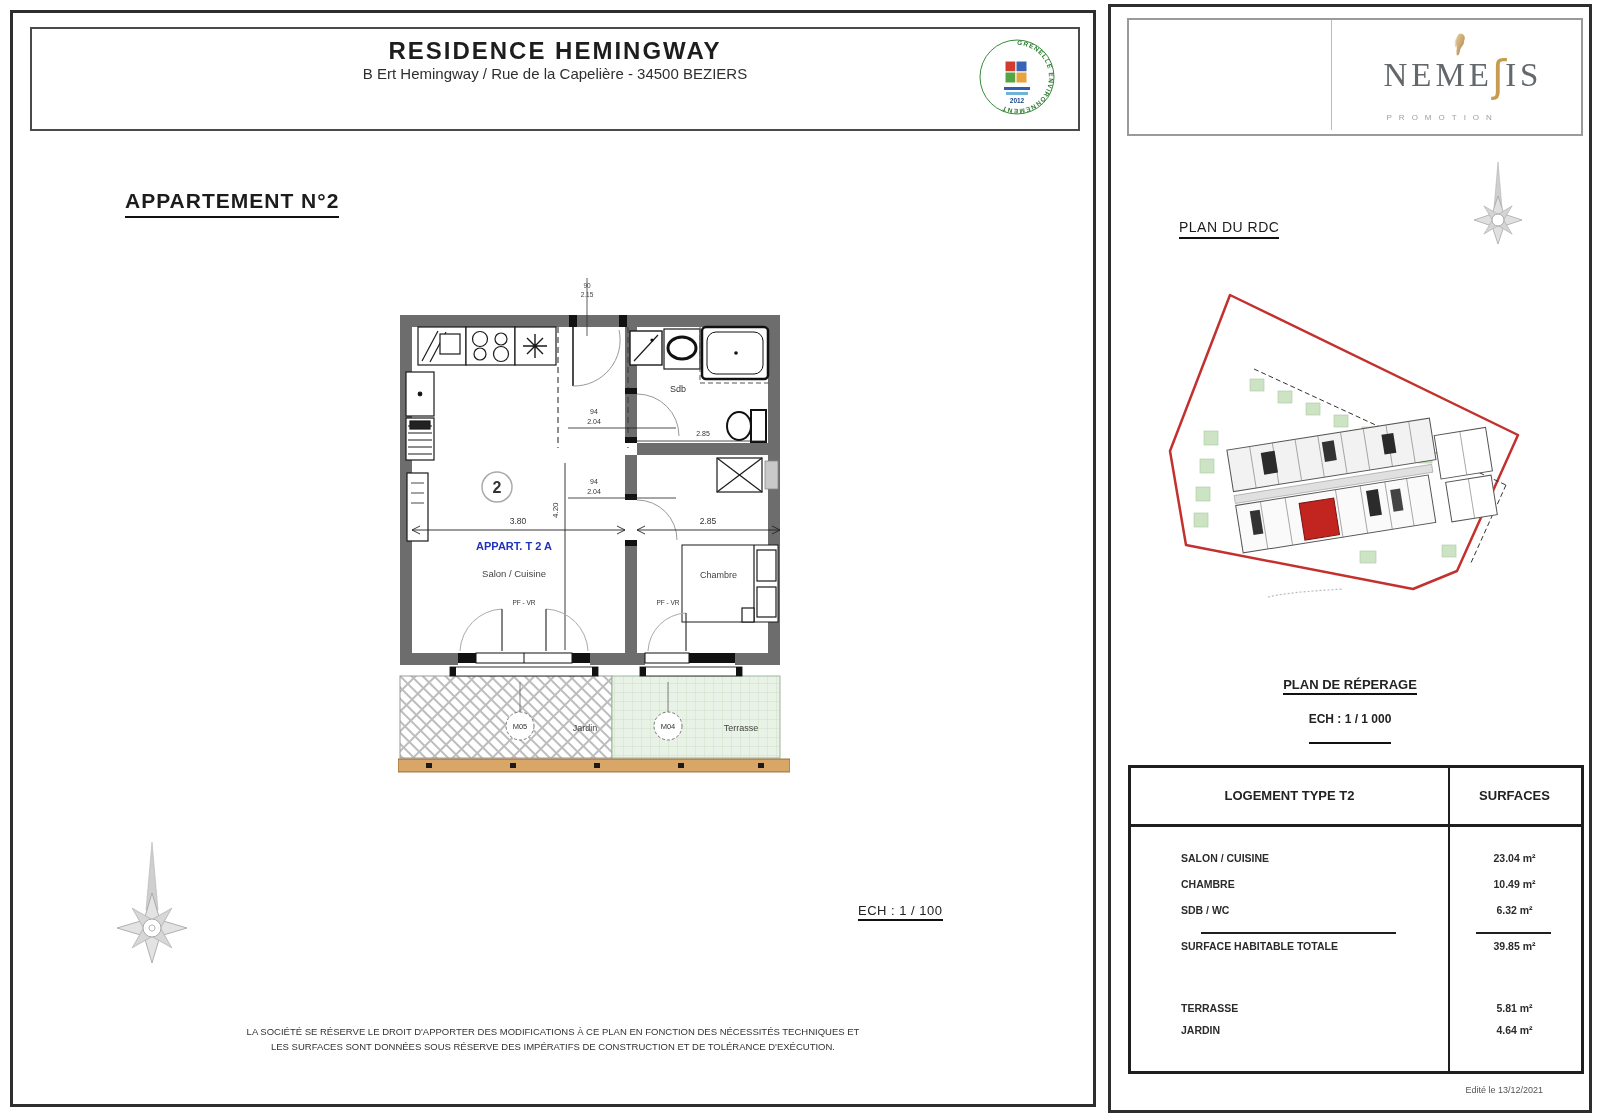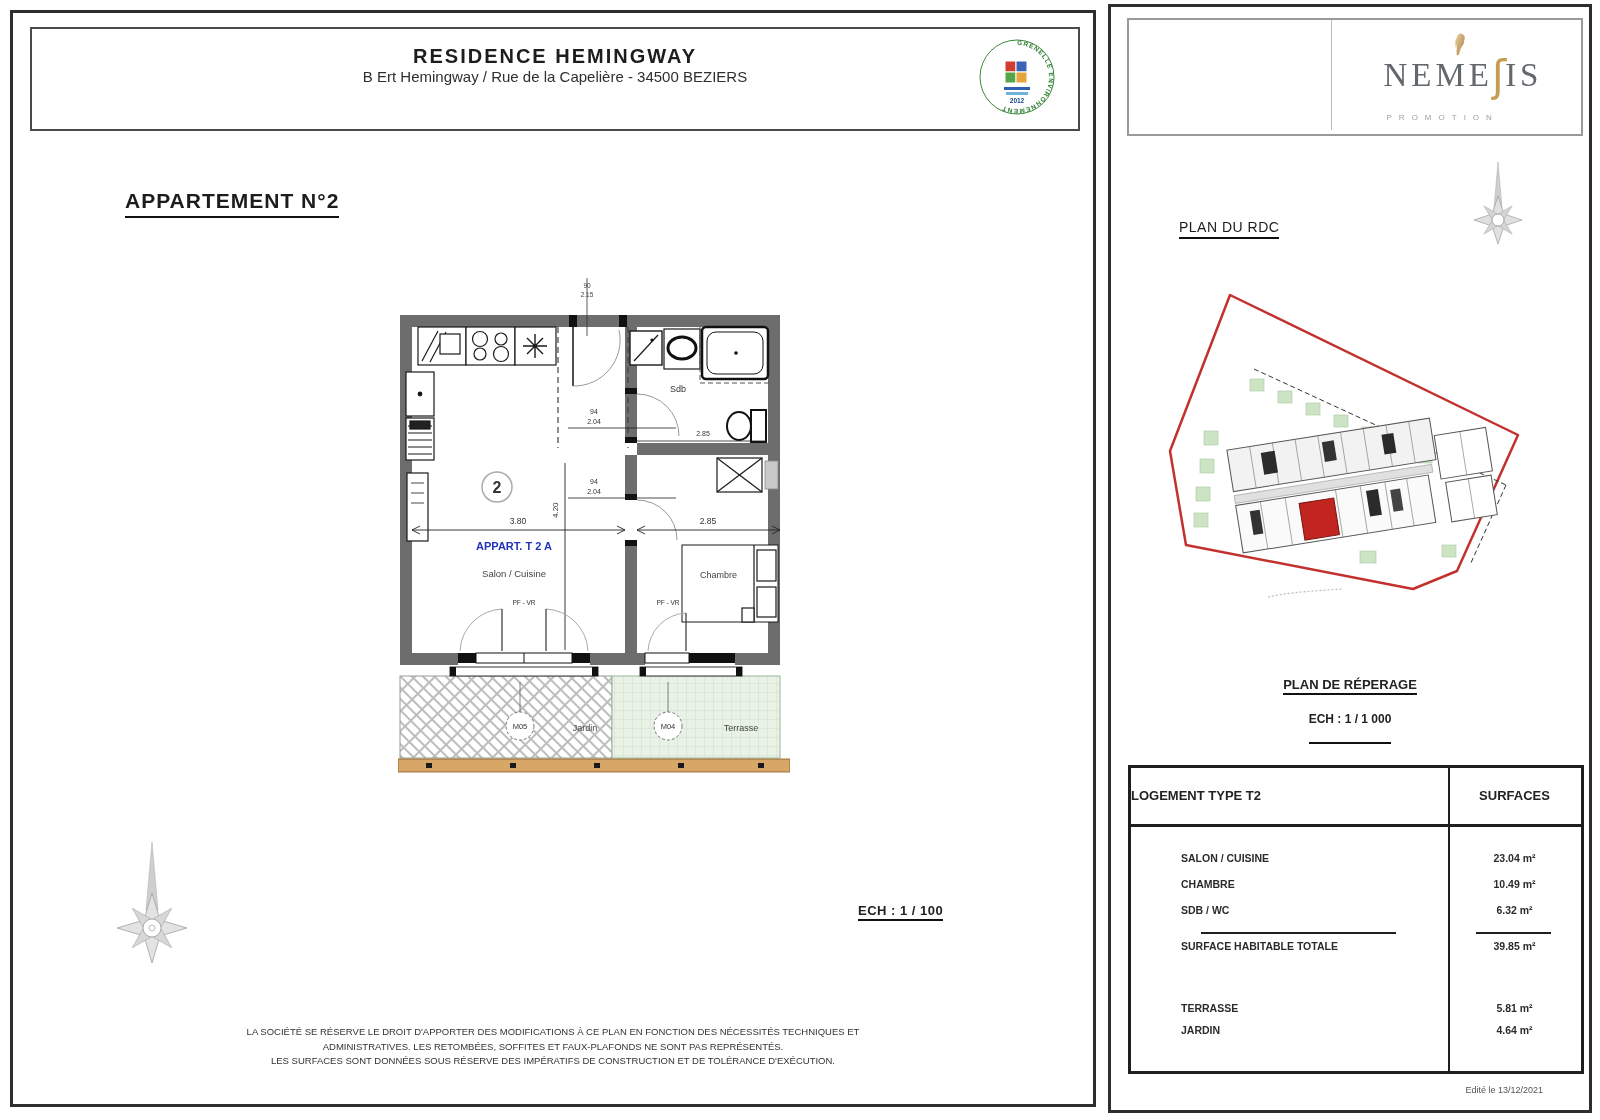--- a/index.html
+++ b/index.html
@@ -4,28 +4,28 @@
 <style>
   html,body{margin:0;padding:0;background:#fff;}
   body{width:1600px;height:1120px;position:relative;font-family:"Liberation Sans",sans-serif;color:#222;}
   .page{position:absolute;background:#fff;box-sizing:border-box;}
   #left-page{left:10px;top:10px;width:1086px;height:1097px;border:3px solid #2e2e2e;}
   #right-page{left:1108px;top:4px;width:484px;height:1109px;border:3px solid #2e2e2e;}
   .abs{position:absolute;}
 
   
   .header-box{left:17px;top:14px;width:1046px;height:100px;border:2px solid #4a4a4a;text-align:center;}
-  .header-title{margin-top:16px;font-size:20px;font-weight:bold;letter-spacing:2px;color:#1d1d1d;}
+  .header-title{margin-top:8px;font-size:24px;font-weight:bold;letter-spacing:2px;color:#1d1d1d;}
   .header-sub{font-size:15px;color:#2f2f2f;}
   .eco-badge{right:20px;top:6px;width:82px;height:86px;}
 
   .apt-title{left:112px;top:176px;font-size:21px;font-weight:bold;letter-spacing:1px;
              border-bottom:2px solid #111;padding-bottom:3px;color:#1c1c1c;}
 
-  .scale-left{left:845px;top:890px;font-size:13px;font-weight:bold;border-bottom:2px solid #111;
+  .scale-left{left:845px;top:890px;font-size:13px;font-weight:normal;border-bottom:2px solid #111;
               padding-bottom:1px;letter-spacing:0.5px;}
   .legend-line{left:0;right:0;top:974px;text-align:center;font-size:10px;color:#444;}
   .disclaimer{left:0;right:0;top:1012px;text-align:center;font-size:9.5px;line-height:1.55;color:#333;}
 
   
   .logo-box{left:16px;top:11px;width:452px;height:114px;border:2px solid #9a9a9a;}
   .logo-divider{left:202px;top:0;width:1px;height:110px;background:#bbb;}
   .brand-wrap{left:216px;top:12px;width:230px;height:90px;display:flex;align-items:center;flex-direction:column;}
   .brand-text{margin-left:6px;}
   .brandline{white-space:nowrap;}
@@ -38,21 +38,21 @@
                   border-bottom:2px solid #111;padding-bottom:2px;color:#1c1c1c;}
   .reperage-title{left:0;right:0;top:668px;text-align:center;}
   .reperage-title span{font-size:13px;font-weight:bold;border-bottom:2px solid #111;padding-bottom:1px;}
   .reperage-scale{left:0;right:0;top:702px;text-align:center;}
   .reperage-scale span{font-size:12px;font-weight:bold;border-bottom:2px solid #111;padding-bottom:16px;}
 
   
   .surf-table{left:17px;top:758px;width:450px;height:303px;border:3px solid #1f1f1f;}
   .surf-head{position:absolute;top:0;left:0;right:0;height:56px;border-bottom:3px solid #1f1f1f;}
   .surf-col-div{position:absolute;top:0;bottom:0;left:317px;width:2px;background:#1f1f1f;}
-  .surf-h1{position:absolute;left:0;width:317px;top:20px;font-size:13px;font-weight:bold;}
+  .surf-h1{position:absolute;left:0;width:317px;top:20px;text-align:center;font-size:13px;font-weight:bold;}
   .surf-h2{position:absolute;left:317px;width:133px;top:20px;text-align:center;font-size:13px;font-weight:bold;}
   .srow-label{position:absolute;left:50px;font-size:10.5px;font-weight:bold;color:#2b2b2b;}
   .srow-value{position:absolute;left:317px;width:133px;text-align:center;font-size:10.5px;font-weight:bold;color:#2b2b2b;}
   .srule{position:absolute;height:2px;background:#1f1f1f;}
 
   .edition-note{right:46px;top:1078px;font-size:9px;color:#555;}
 
   svg text{font-family:"Liberation Sans",sans-serif;}
 </style>
 </head>
@@ -277,21 +277,20 @@
     <polygon points="67,2 73,70 61,70" fill="#cfcfcf" stroke="#a8a8a8" stroke-width="0.5"></polygon>
     <polygon points="67,53 75,80 102,88 75,96 67,123 59,96 32,88 59,80" fill="#e3e3e3" stroke="#9f9f9f" stroke-width="0.8"></polygon>
     <polygon points="67,60 73,82 95,88 73,94 67,116 61,94 39,88 61,82" transform="rotate(45 67 88)" fill="#d7d7d7" stroke="#a5a5a5" stroke-width="0.6"></polygon>
     <circle cx="67" cy="88" r="9" fill="#fff" stroke="#aaa"></circle>
     <circle cx="67" cy="88" r="3" fill="none" stroke="#bbb"></circle>
   </svg>
 
   <div class="abs scale-left">ECH : 1 / 100</div>
   <div class="abs disclaimer">
     <div>LA SOCIÉTÉ SE RÉSERVE LE DROIT D'APPORTER DES MODIFICATIONS À CE PLAN EN FONCTION DES NÉCESSITÉS TECHNIQUES ET</div>
-    <div>ADMINISTRATIVES.   LES RETOMBÉES, SOFFITES ET FAUX-PLAFONDS NE SONT PAS REPRÉSENTÉS.</div>
     <div>LES SURFACES SONT DONNÉES SOUS RÉSERVE DES IMPÉRATIFS DE CONSTRUCTION ET DE TOLÉRANCE D'EXÉCUTION.</div>
   </div>
 </div>
 
 <div id="right-page" class="page">
 
   <div class="abs logo-box">
     <div class="abs logo-divider"></div>
     <div class="abs brand-wrap">
       <svg width="44" height="76" viewBox="0 0 44 76">

